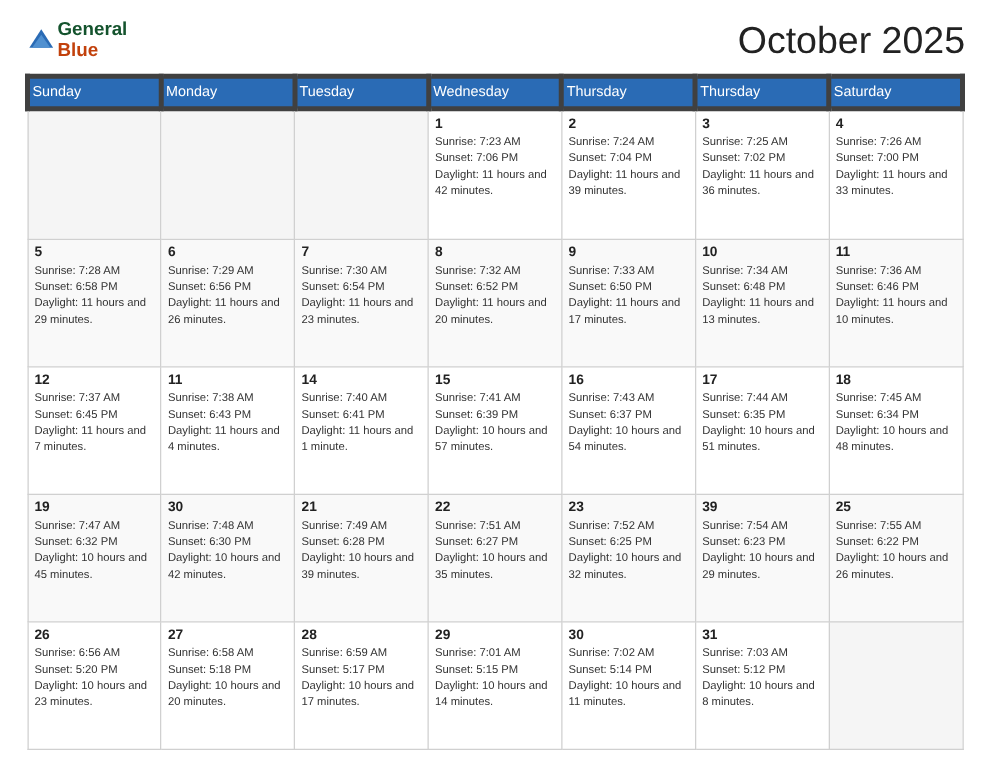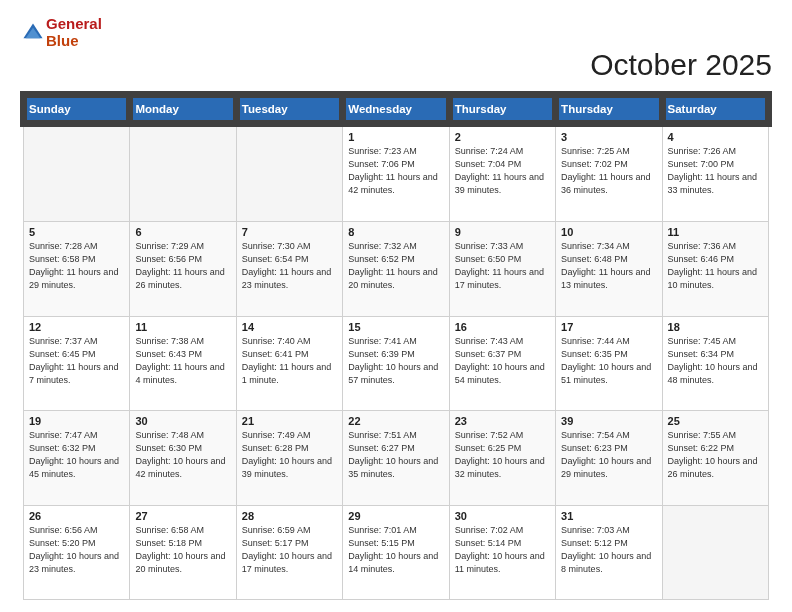--- a/index.html
+++ b/index.html
@@ -29,35 +29,34 @@
       gap: 2px;
     }
     .logo-text {
       display: flex;
       flex-direction: column;
       line-height: 1.1;
     }
     .logo-general {
       font-size: 15px;
       font-weight: bold;
-      color: #b91c1c;
+      color: #14532d;
     }
     .logo-blue {
       font-size: 15px;
       font-weight: bold;
       color: #c2410c;
     }
     .logo-icon {
       width: 22px;
       height: 22px;
       margin-left: 2px;
     }
     .title-block {
       text-align: right;
-      margin-top: 32px;
     }
     .month-title {
       font-size: 30px;
       font-weight: 300;
       color: #222;
       line-height: 1.1;
     }
     .location {
       font-size: 13px;
       color: #555;
@@ -66,24 +65,24 @@
       flex: 1;
       border: 1px solid #ccc;
       border-collapse: collapse;
       width: 100%;
       table-layout: fixed;
     }
     .calendar th {
       background: #2a6bb5;
       color: #fff;
       font-size: 11.5px;
-      font-weight: bold;
+      font-weight: normal;
       padding: 5px 2px;
       text-align: left;
-      border: 7px solid #404040;
+      border: 4px solid #404040;
     }
     .calendar td {
       vertical-align: top;
       padding: 4px 5px;
       border: 1px solid #d0d0d0;
       font-size: 9.2px;
       color: #333;
       width: calc(100% / 7);
       background: #fff;
     }

